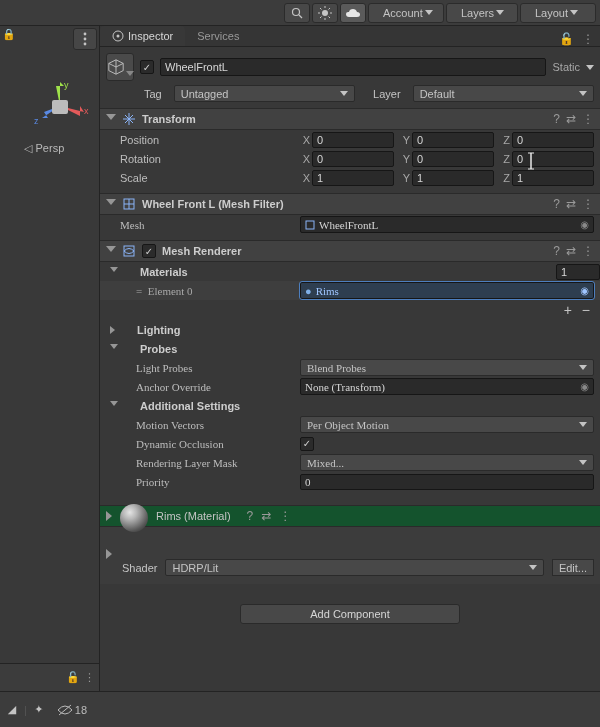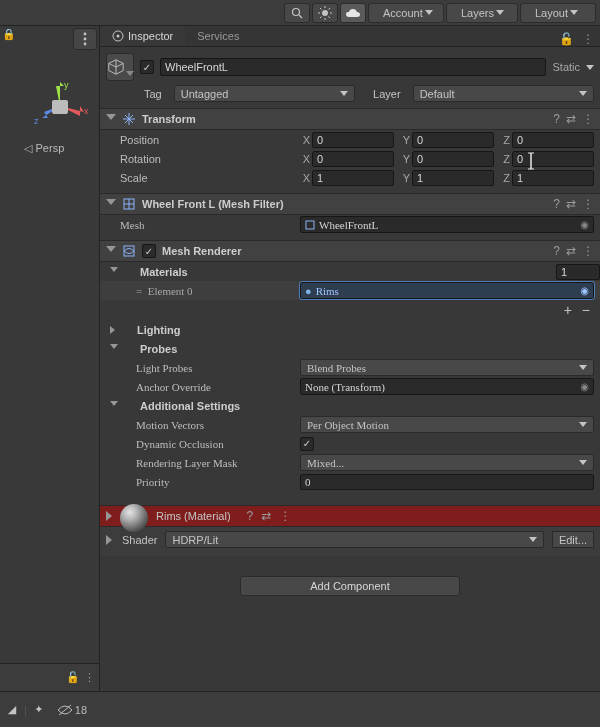--- a/index.html
+++ b/index.html
@@ -159,36 +159,36 @@
 
   .add-row {
     display:flex; justify-content:flex-end; padding:2px 10px; gap:10px; color:#c4c4c4;
     font-size:14px;
   }
   .add-row span { cursor:pointer; }
 
   
   .matblock { margin-top:14px; }
   .mat-hdr {
-    height:22px; background:#7f1d1d; border-top:1px solid #2a2a2a; border-bottom:1px solid #2a2a2a;
+    height:22px; background:#14532d; border-top:1px solid #2a2a2a; border-bottom:1px solid #2a2a2a;
     display:flex; align-items:center; padding:0 6px; gap:8px;
   }
   .mat-hdr .fold {
     width:0;height:0;border-top:5px solid transparent;border-bottom:5px solid transparent;
     border-left:6px solid #969696;
   }
   .matball {
     width:28px;height:28px;border-radius:14px;
     background: radial-gradient(circle at 35% 30%, #e4e4e4 0%, #b8b8b8 25%, #555 70%, #222 100%);
     margin-top:4px;
   }
   .mat-content {
     background:#3c3c3c; display:flex; align-items:center; padding:4px 6px 8px 6px; gap:10px;
   }
-  .shader-row { display:flex; align-items:center; gap:8px; flex:1;}
+  .shader-row { display:flex; align-items:center; gap:8px; flex:1;margin-top:28px;}
   .shader-sel {
     flex:1; height:17px; background:#484848; border:1px solid #2a2a2a; border-radius:2px;
     display:flex; align-items:center; padding:0 6px; color:#c4c4c4;
   }
   .editbtn {
     height:17px; padding:0 6px; background:#484848; border:1px solid #2a2a2a; border-radius:0;
     display:flex; align-items:center; color:#c4c4c4;
   }
 
   .add-comp {

